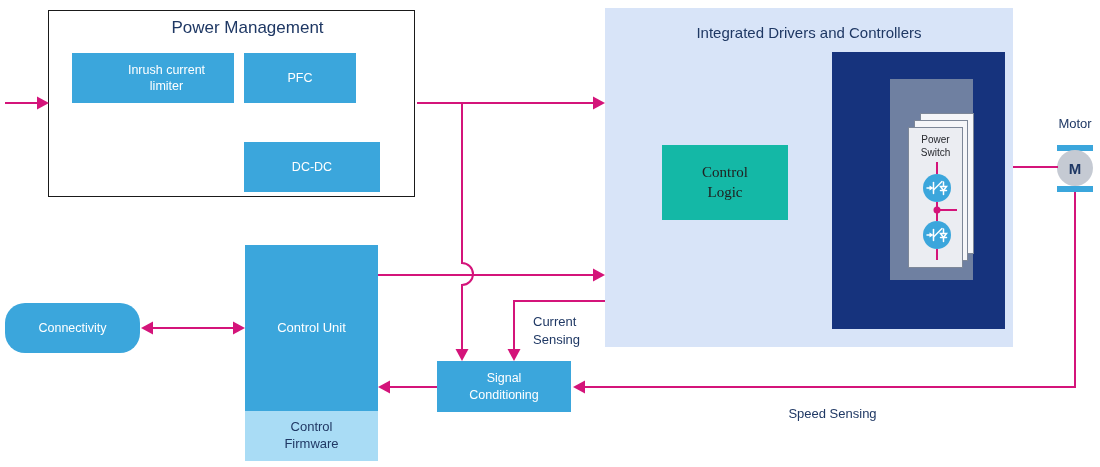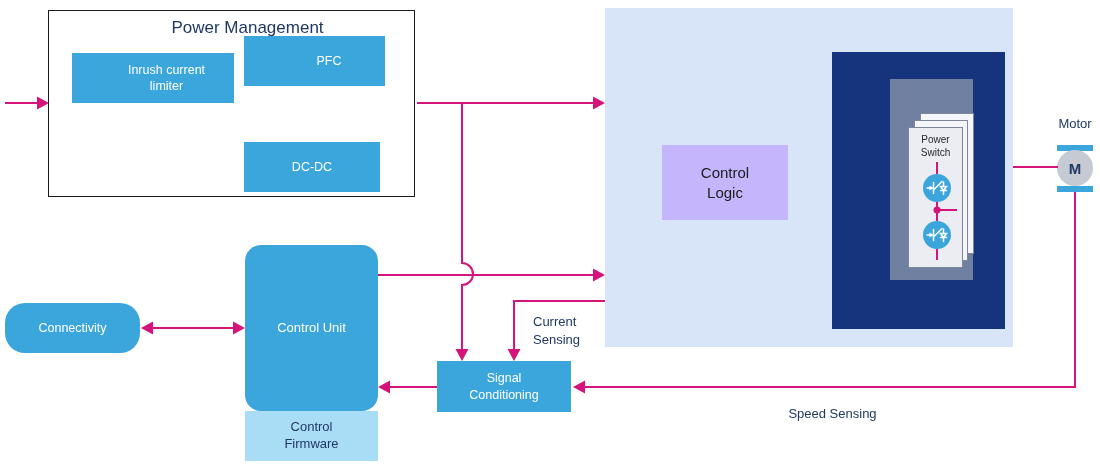--- a/index.html
+++ b/index.html
@@ -7,49 +7,49 @@
     position:relative;width:1100px;height:467px;background:#ffffff;overflow:hidden;
     font-family:"Liberation Sans",sans-serif;
   }
   .abs{position:absolute;}
   
   .pm-box{left:48px;top:10px;width:367px;height:187px;background:#fff;border:1.5px solid #1a1a1a;box-sizing:border-box;}
   .pm-title{left:48px;top:18px;width:367px;text-align:center;font-size:17px;color:#1F3864;margin-left:16px;}
   .blk{background:#3BA6DC;color:#ffffff;display:flex;align-items:center;justify-content:center;
        text-align:center;font-size:12.5px;line-height:1.3;}
   .blk-inrush{left:72px;top:53px;width:135px;height:50px;padding-left:27px;}
-  .blk-pfc{left:244px;top:36px;width:112px;height:50px;padding-left:29px;}
+  .blk-pfc{left:244px;top:53px;width:112px;height:50px;}
   .blk-acdc{left:72px;top:126px;width:135px;height:50px;}
   .blk-dcdc{left:244px;top:142px;width:136px;height:50px;}
   .blk-inrush span{width:100px;}
   
   .idc-region{left:605px;top:8px;width:408px;height:339px;background:#D8E4F8;}
   .idc-title{left:605px;top:24px;width:408px;text-align:center;font-size:15px;color:#1F3864;}
-  .ctrl-logic{left:662px;top:145px;width:126px;height:75px;background:#c4b5fd;color:#202020;
-      display:flex;align-items:center;justify-content:center;text-align:center;font-size:15px;line-height:1.3;}
+  .ctrl-logic{left:662px;top:145px;width:126px;height:75px;background:#14b8a6;color:#202020;
+      display:flex;align-items:center;justify-content:center;text-align:center;font-size:15px;line-height:1.3;font-family:Liberation Serif, serif;}
   .ctrl-logic span{width:60px;}
   .navy-box{left:832px;top:52px;width:173px;height:277px;background:#16337D;}
   .pwr-module{left:890px;top:79px;width:83px;height:201px;background:#6F80A1;}
   .pwr-module-label{left:890px;top:86px;width:83px;text-align:center;color:#ffffff;font-size:10.5px;line-height:1.3;}
   .pwr-module-label span{display:inline-block;width:48px;}
   .card{background:#F5F6F9;border:1px solid #7D8798;box-sizing:border-box;}
   .card-b2{left:920px;top:113px;width:54px;height:141px;}
   .card-b1{left:914px;top:120px;width:54px;height:141px;}
   .card-front{left:908px;top:127px;width:55px;height:141px;background:#EBEDF2;}
   .pwr-switch-label{left:908px;top:133px;width:55px;text-align:center;color:#26282e;font-size:10px;line-height:1.3;}
   .pwr-switch-label span{display:inline-block;width:40px;}
   
   .motor-label{left:1040px;top:116px;width:70px;text-align:center;font-size:13px;color:#1F3864;}
   .motor-bar{left:1057px;width:36px;height:6px;background:#3BA6DC;}
   .motor-bar-top{top:145px;} .motor-bar-bot{top:186px;}
   .motor-circle{left:1057px;top:150px;width:36px;height:36px;border-radius:50%;background:#C5CAD3;
       display:flex;align-items:center;justify-content:center;color:#1F3864;font-size:15px;font-weight:bold;}
   
   .conn-box{left:5px;top:303px;width:135px;height:50px;border-radius:20px;}
-  .cu-box{left:245px;top:245px;width:133px;height:166px;font-size:13px;border-radius:16px;}
+  .cu-box{left:245px;top:245px;width:133px;height:166px;font-size:13px;}
   .fw-box{left:245px;top:411px;width:133px;height:50px;background:#A9DCF5;color:#203864;
       display:flex;align-items:center;justify-content:center;text-align:center;font-size:13px;line-height:1.3;}
   .fw-box span{width:80px;}
   .sc-box{left:437px;top:361px;width:134px;height:51px;}
   .sc-box span{width:90px;}
   .lbl{color:#1F3864;font-size:13px;line-height:1.35;}
   .lbl-current{left:533px;top:313px;width:62px;}
   .lbl-speed{left:770px;top:405px;width:125px;text-align:center;}
   
   .wires{left:0;top:0;width:1100px;height:467px;z-index:50;pointer-events:none;}
@@ -65,20 +65,21 @@
       <span>Inrush current limiter</span>
     </div>
   <div class="abs blk blk-pfc">
       <span>PFC</span>
     </div>
   <div class="abs blk blk-dcdc">
       <span>DC-DC</span>
     </div>
 
   <div class="abs idc-region"></div>
+  <div class="abs idc-title">Integrated Drivers and Controllers</div>
   <div class="abs ctrl-logic">
       <span>Control Logic</span>
     </div>
   <div class="abs navy-box"></div>
   <div class="abs pwr-module"></div>
   <div class="abs card card-b2"></div>
   <div class="abs card card-b1"></div>
   <div class="abs card card-front"></div>
   <div class="abs pwr-switch-label"><span>Power Switch</span></div>
 

